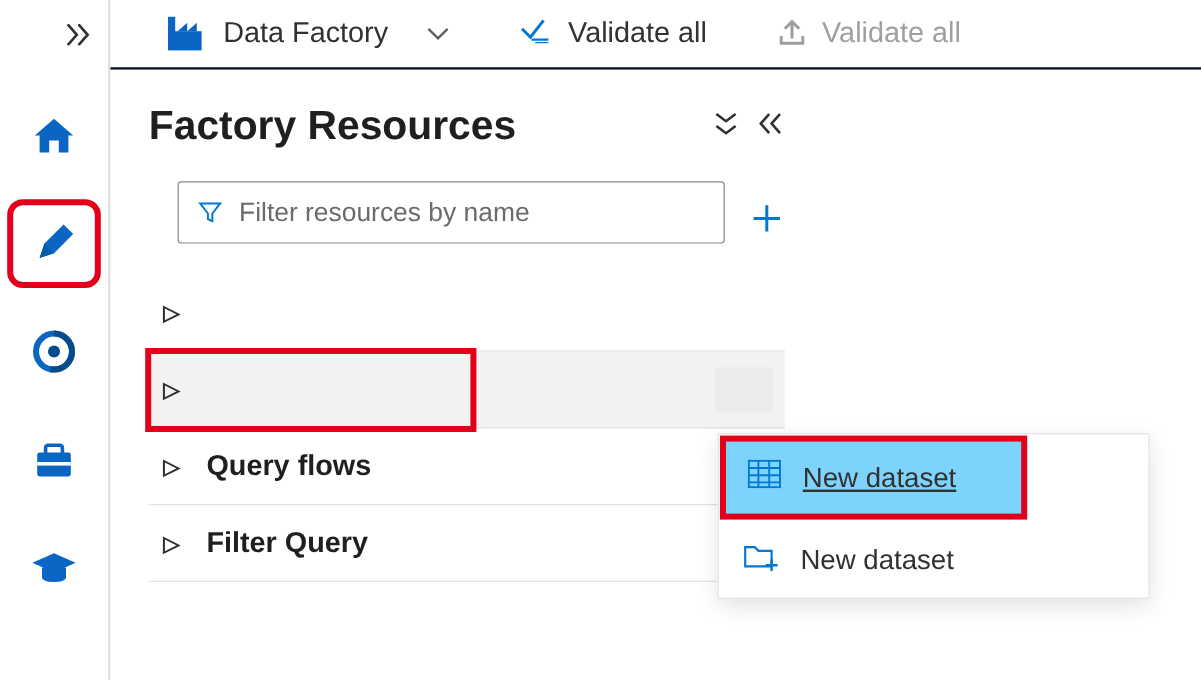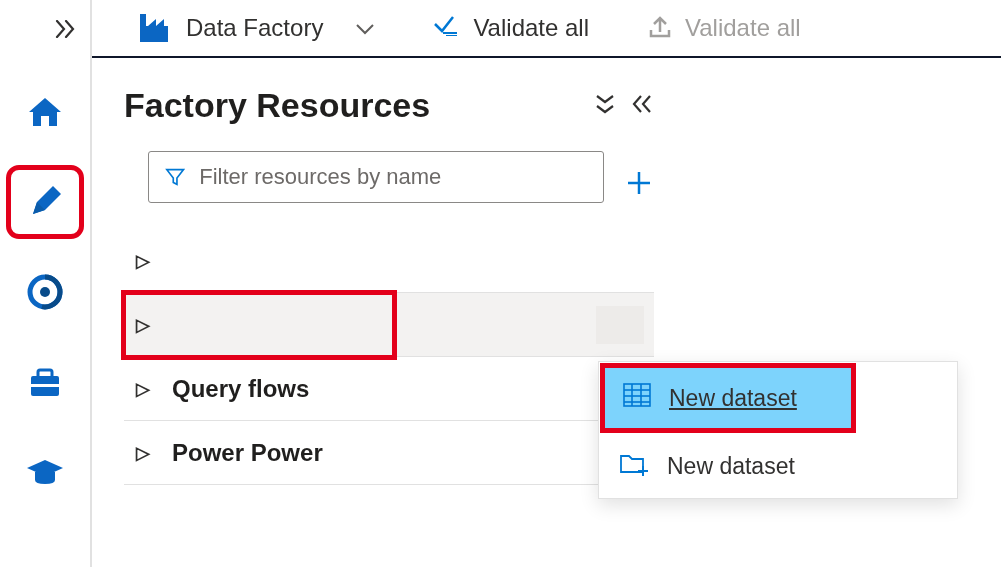--- a/index.html
+++ b/index.html
@@ -281,21 +281,21 @@
         <div class="tree-item selected" style="margin-top:-64px; border-bottom:1px solid #e1e1e1; z-index:-1; position:relative;">
           <span style="visibility:hidden">x</span>
           <span class="row-actions"></span>
         </div>
         <div class="tree-item">
           <span class="caret">▷</span>
           <span>Query flows</span>
         </div>
         <div class="tree-item">
           <span class="caret">▷</span>
-          <span>Power Power</span>
+          <span>Filter Query</span>
         </div>
       </div>
     </div>
   </div>
 </div>
 
 <div class="context-menu">
   <div class="ctx-item hover hl-box" style="width:250px; margin:4px;">
     <span class="ctx-icon">
       <svg width="28" height="24" viewBox="0 0 28 24">

